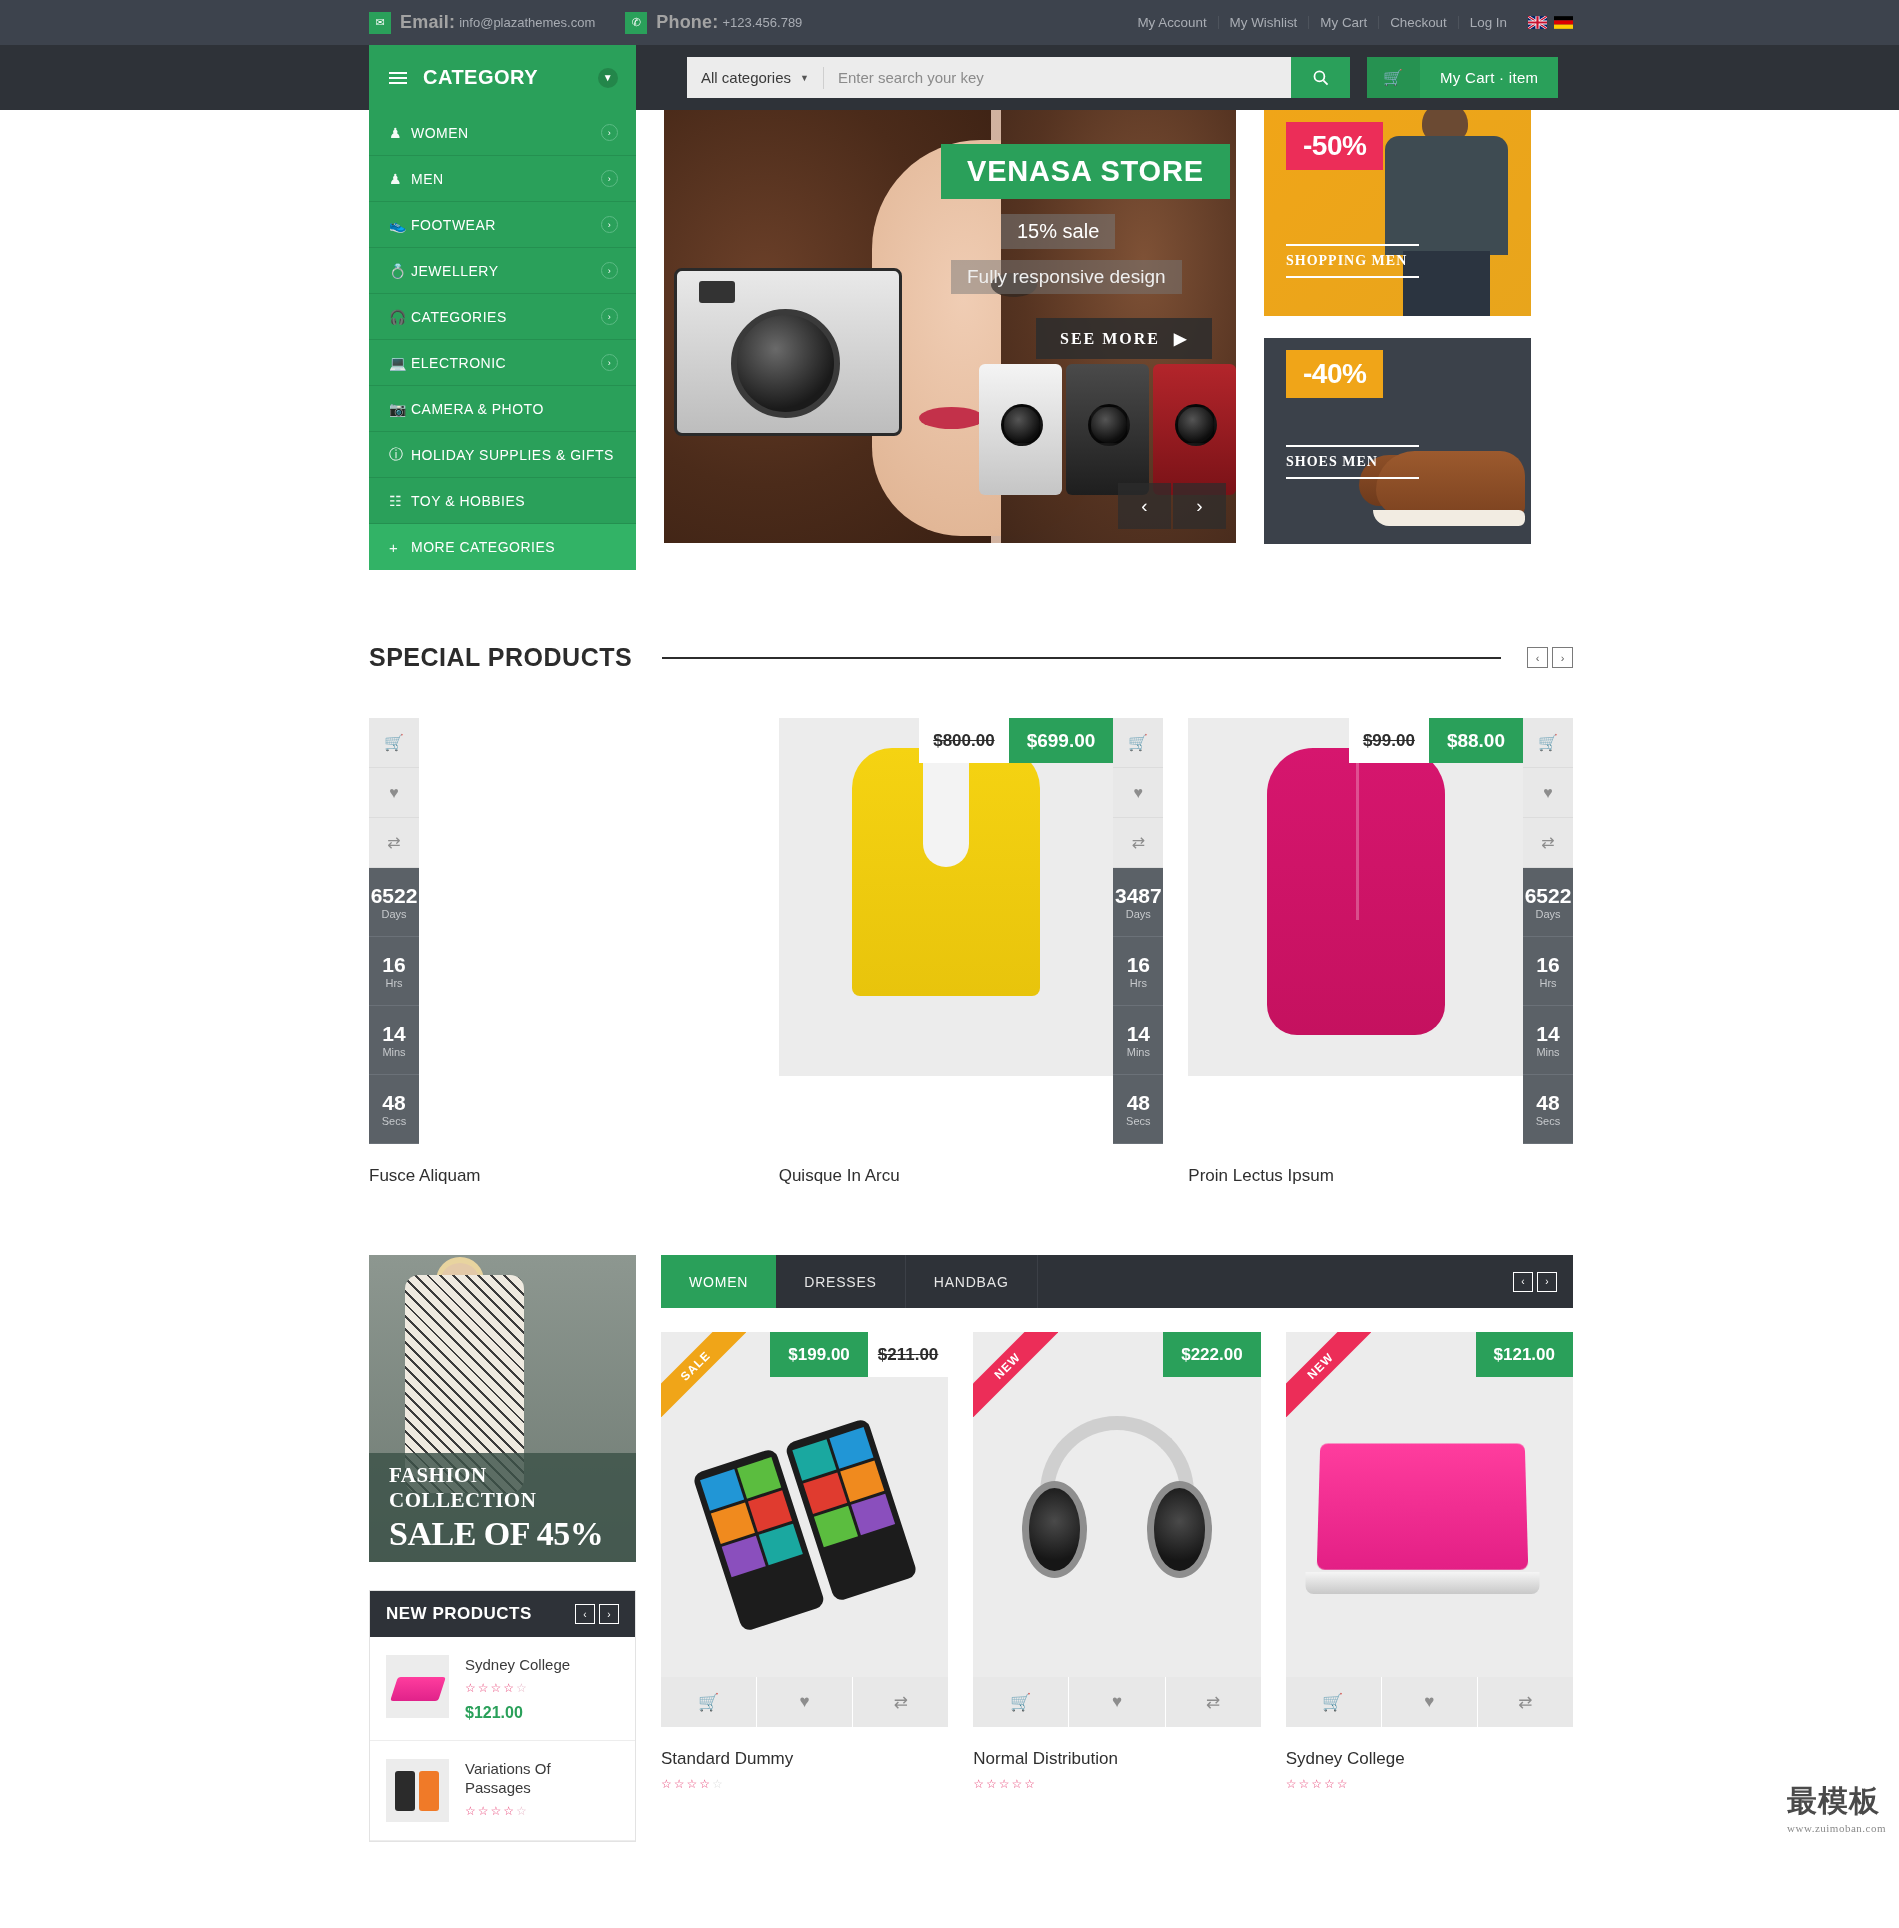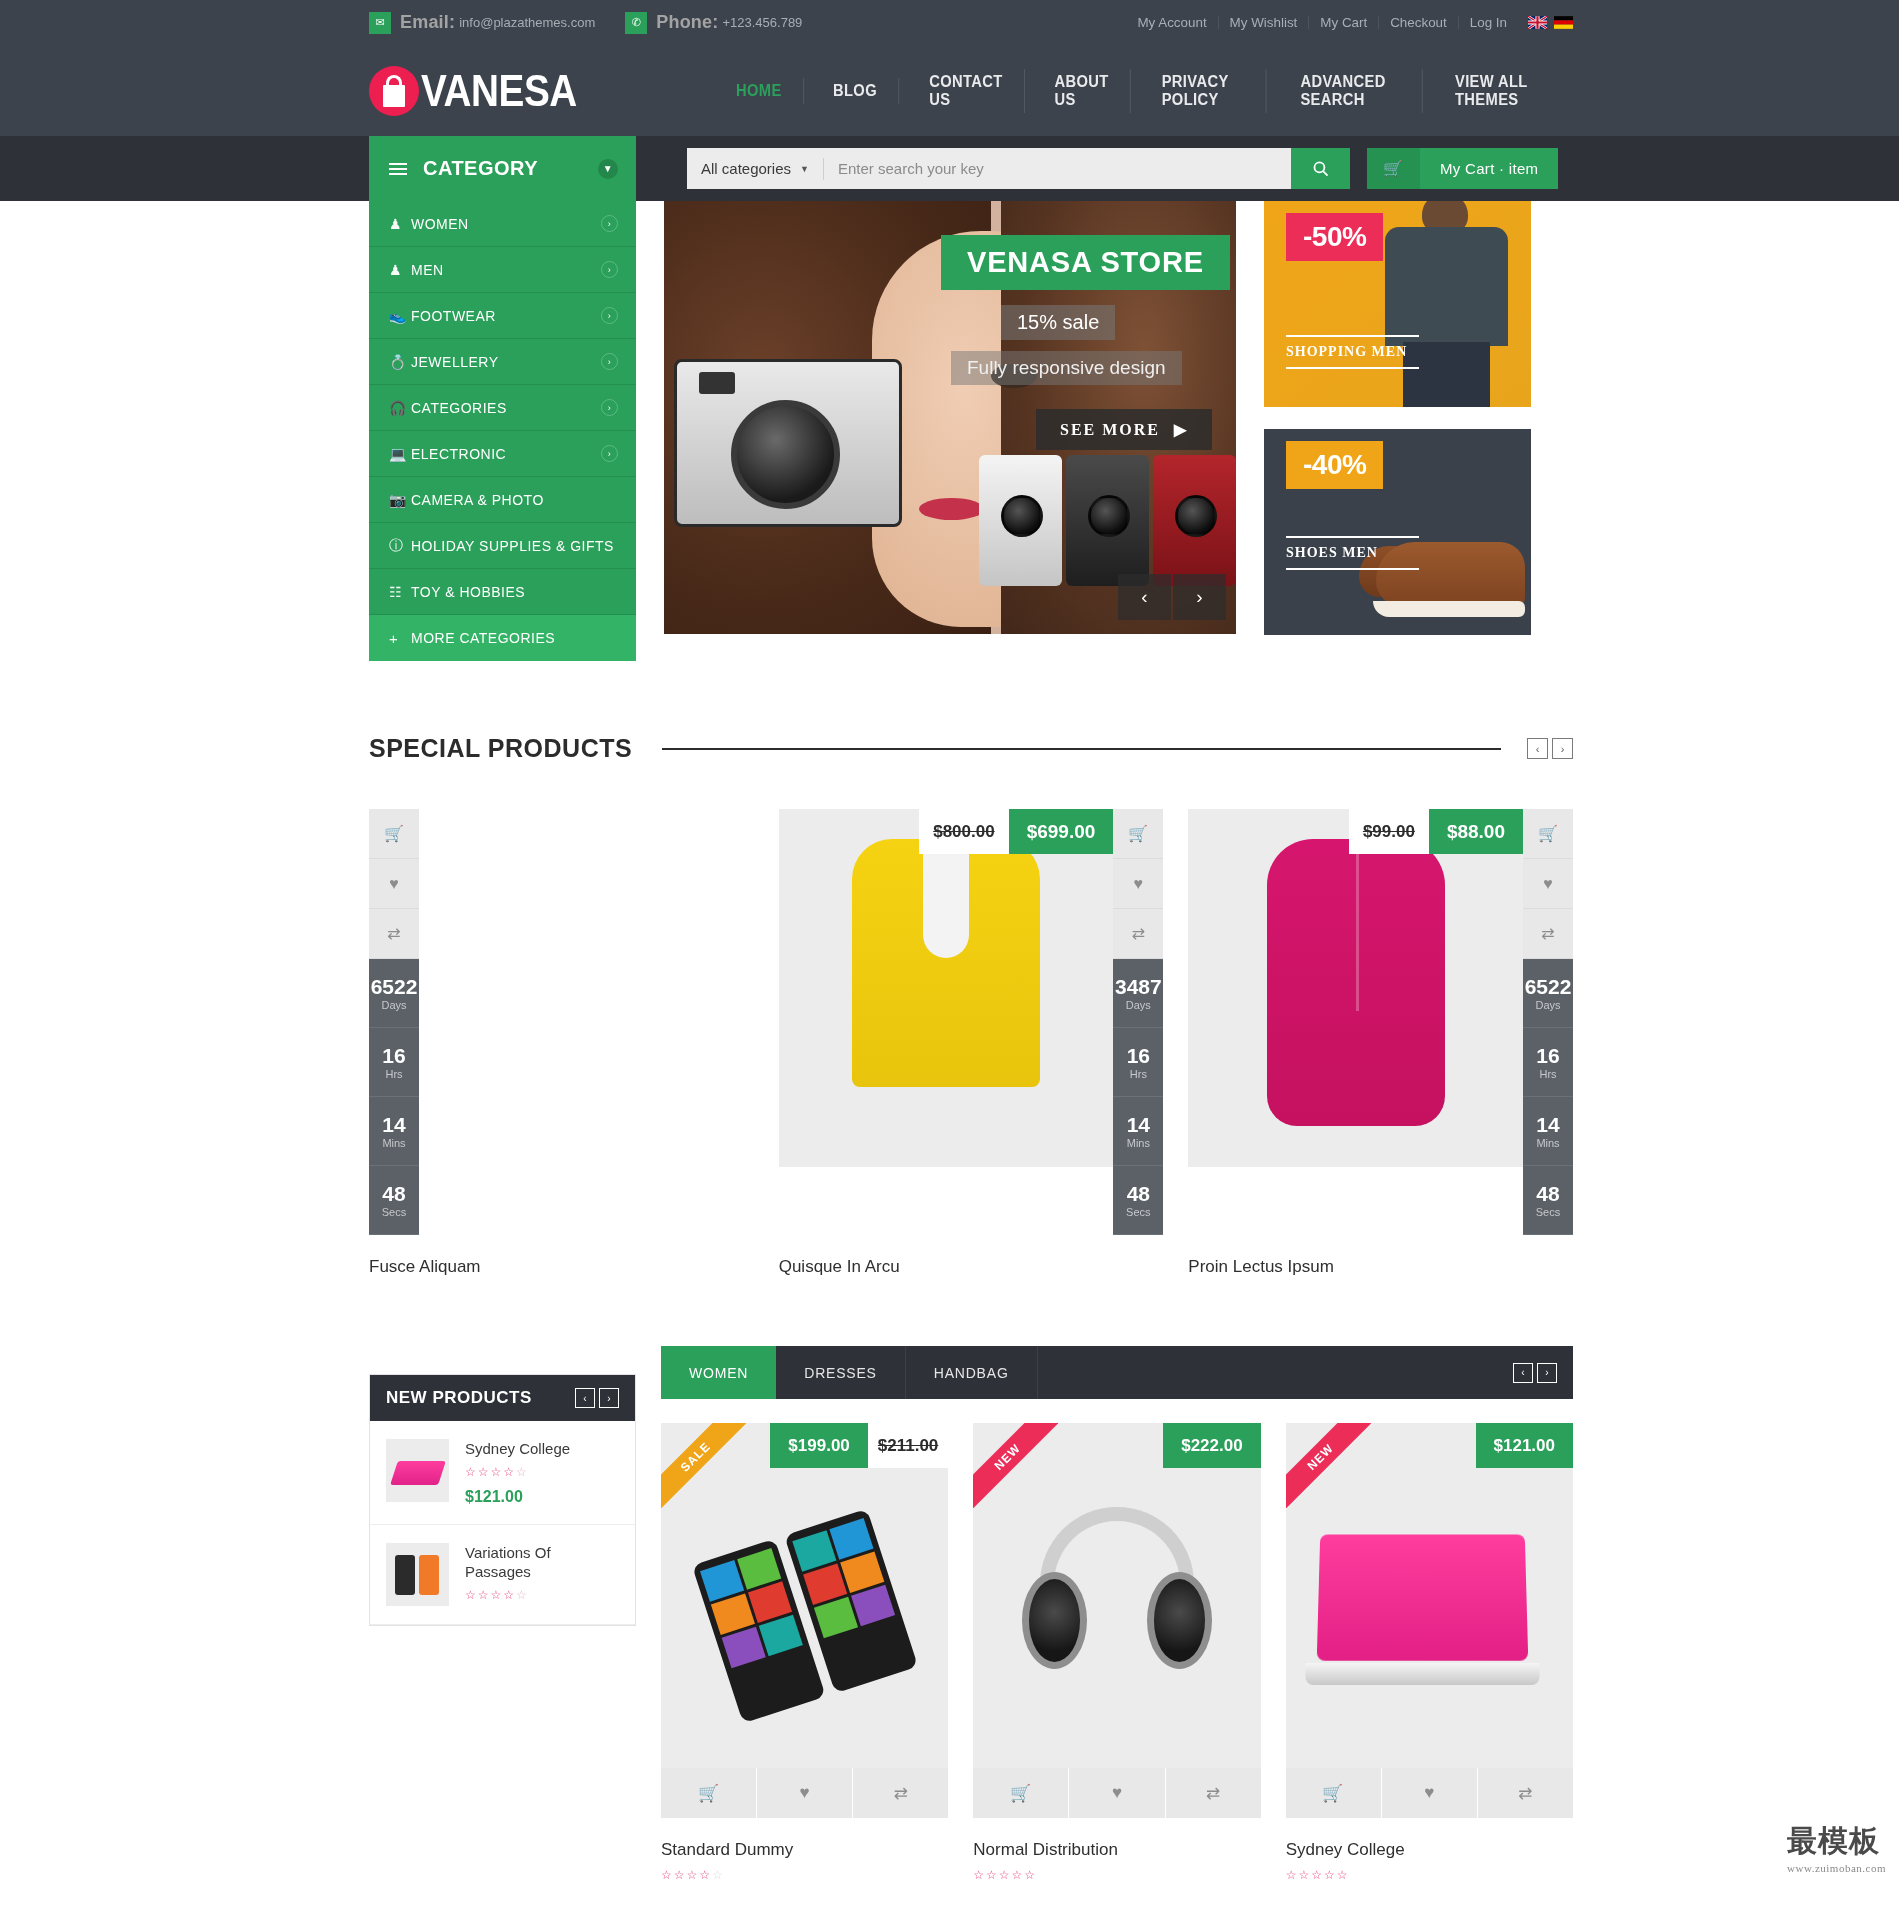--- a/index.html
+++ b/index.html
@@ -542,38 +542,20 @@
           <svg class="flag" viewBox="0 0 60 40">
             <rect width="60" height="13.3" y="0" fill="#000"></rect>
             <rect width="60" height="13.3" y="13.3" fill="#DD0000"></rect>
             <rect width="60" height="13.4" y="26.6" fill="#FFCE00"></rect>
           </svg>
         </span>
       </div>
     </div>
   </div>
 
-  <div class="header">
-    <div class="logo">
-      <div class="logo-mark">
-        <div class="logo-handle"></div>
-        <div class="logo-bag"></div>
-      </div>
-      <div class="logo-text">VANESA</div>
-    </div>
-    <nav class="mainnav">
-      <a href="#" class="active">HOME</a>
-      <a href="#">BLOG</a>
-      <a href="#">CONTACT US</a>
-      <a href="#">ABOUT US</a>
-      <a href="#">PRIVACY POLICY</a>
-      <a href="#">ADVANCED SEARCH</a>
-      <a href="#">VIEW ALL THEMES</a>
-    </nav>
-  </div>
 
   <div class="searchrow">
     <div class="cat-btn">
       <span class="hamburger">
           <span></span>
           <span></span>
           <span></span>
         </span>
       <span>CATEGORY</span>
       <span class="cat-toggle">▼</span>
@@ -821,20 +803,29 @@
             </div>
           </div>
         </div>
         <div class="sp-name">Proin Lectus Ipsum</div>
       </div>
     </div>
 
     <div class="lower">
 
       <div class="left-col">
+        <div class="fashion-banner">
+          <div class="fb-hair"></div>
+          <div class="fb-head"></div>
+          <div class="fb-girl"></div>
+          <div class="fb-overlay">
+            <div class="fb-l1">FASHION COLLECTION</div>
+            <div class="fb-l2">SALE OF 45%</div>
+          </div>
+        </div>
 
         <div class="np-box">
           <div class="np-head">
             <span class="np-title">NEW PRODUCTS</span>
             <span class="np-arrows">
               <span class="np-arr">‹</span>
               <span class="np-arr">›</span>
             </span>
           </div>
           <div class="np-item">

